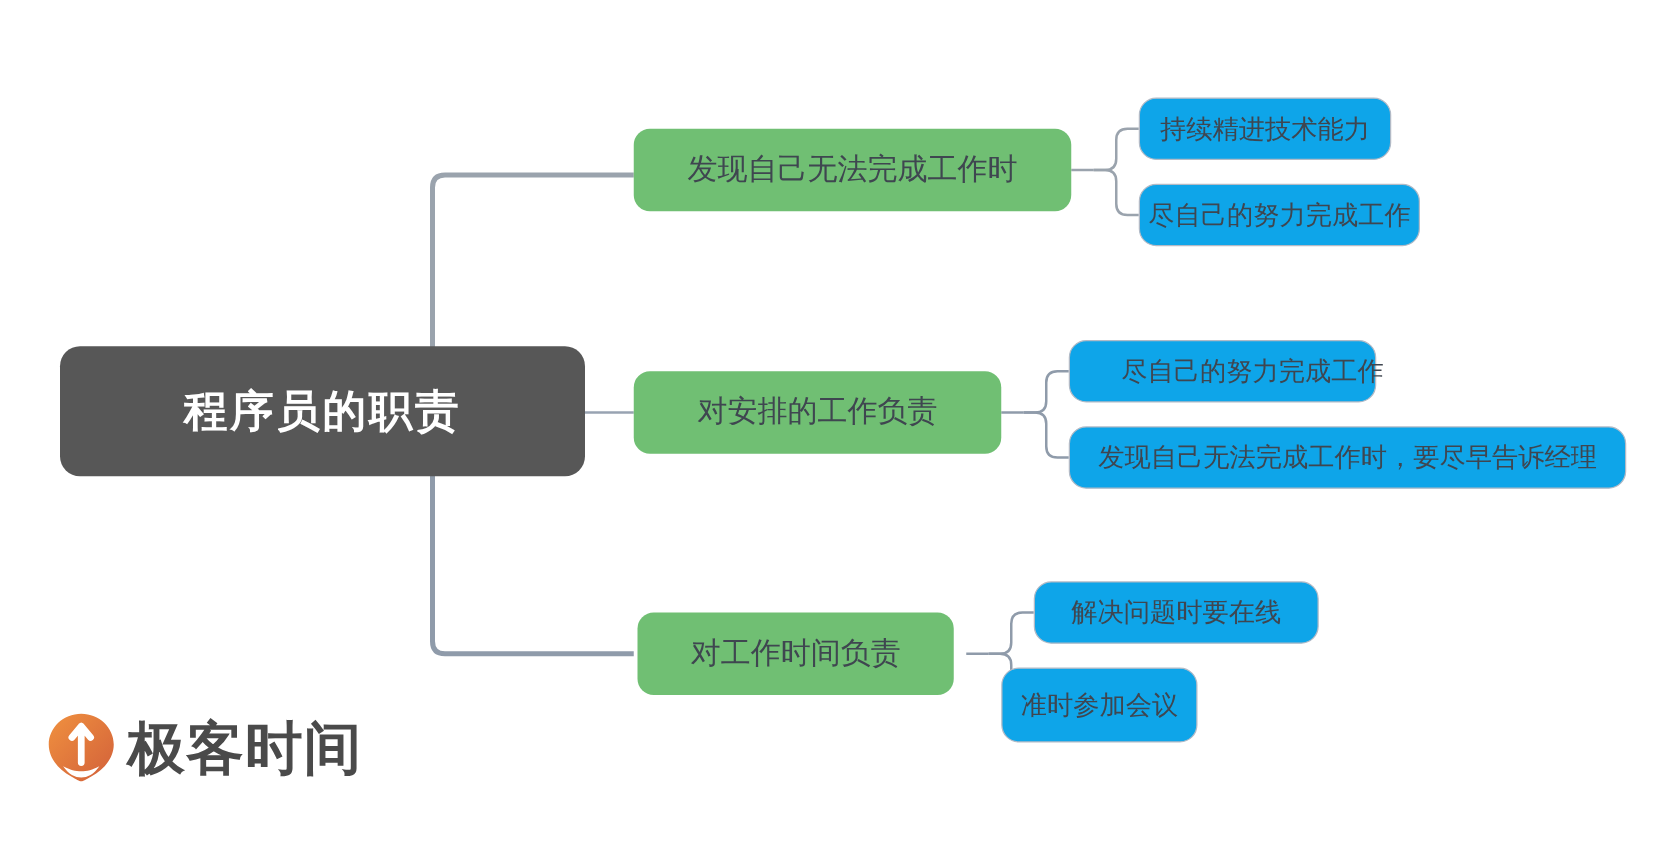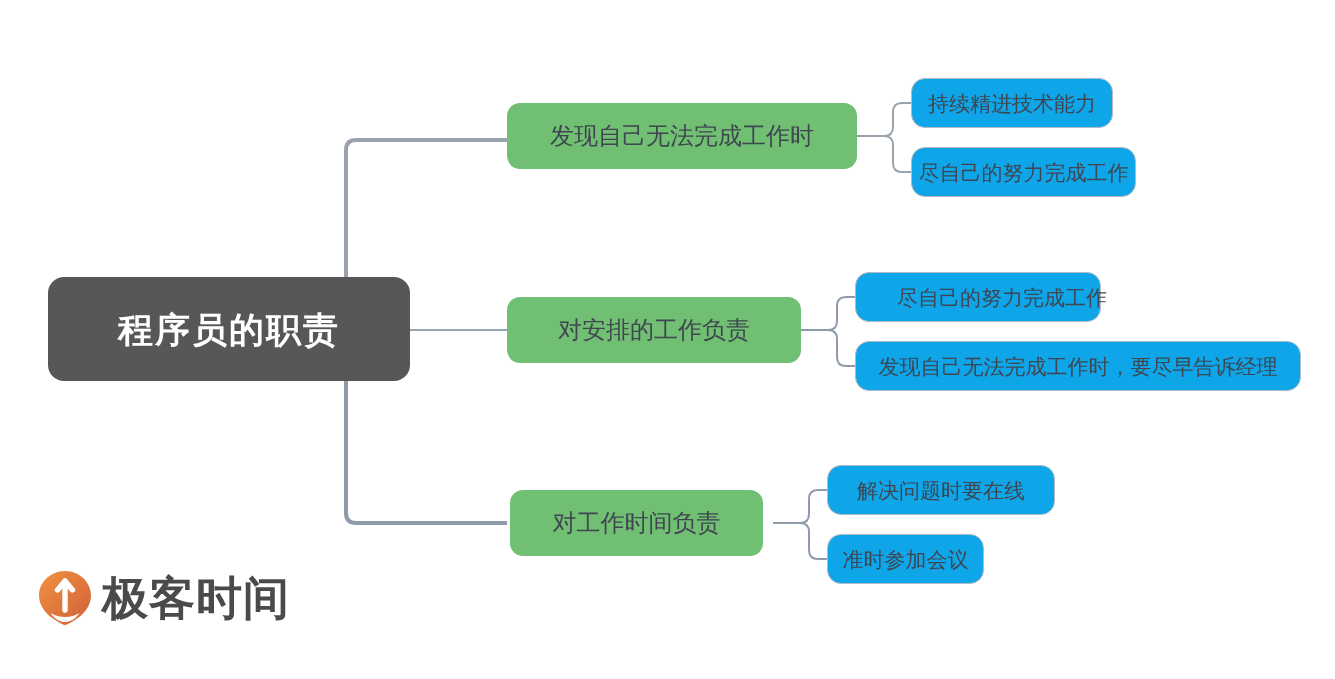--- a/index.html
+++ b/index.html
@@ -24,21 +24,21 @@
     width: 1335px;
     height: 679px;
     pointer-events: none;
   }
 
   
   .root-node {
     position: absolute;
     left: 48px;
     top: 277px;
-    width: 362px;
+    width: 420px;
     height: 104px;
     background: #575757;
     border-radius: 16px;
     display: flex;
     align-items: center;
     justify-content: center;
     box-sizing: border-box;
     z-index: 3;
   }
   .root-node .label {
@@ -159,21 +159,21 @@
   <div class="leaf-node" style="left:855px; top:341px; width:446px; height:50px;">
     <span class="label">发现自己无法完成工作时，要尽早告诉经理</span>
   </div>
 
   <div class="branch-node" style="left:510px; top:490px; width:253px; height:66px;">
     <span class="label">对工作时间负责</span>
   </div>
   <div class="leaf-node" style="left:827px; top:465px; width:228px; height:50px;">
     <span class="label">解决问题时要在线</span>
   </div>
-  <div class="leaf-node" style="left:827px; top:534px; width:157px; height:50px;">
+  <div class="leaf-node" style="left:801px; top:534px; width:157px; height:60px;">
     <span class="label">准时参加会议</span>
   </div>
 
   <div class="logo">
     <svg class="logo-mark" viewBox="0 0 54 56">
       <defs>
         <linearGradient id="gt-grad" x1="0" y1="0" x2="1" y2="1">
           <stop offset="0%" stop-color="#f0913f"></stop>
           <stop offset="100%" stop-color="#d2603a"></stop>
         </linearGradient>

